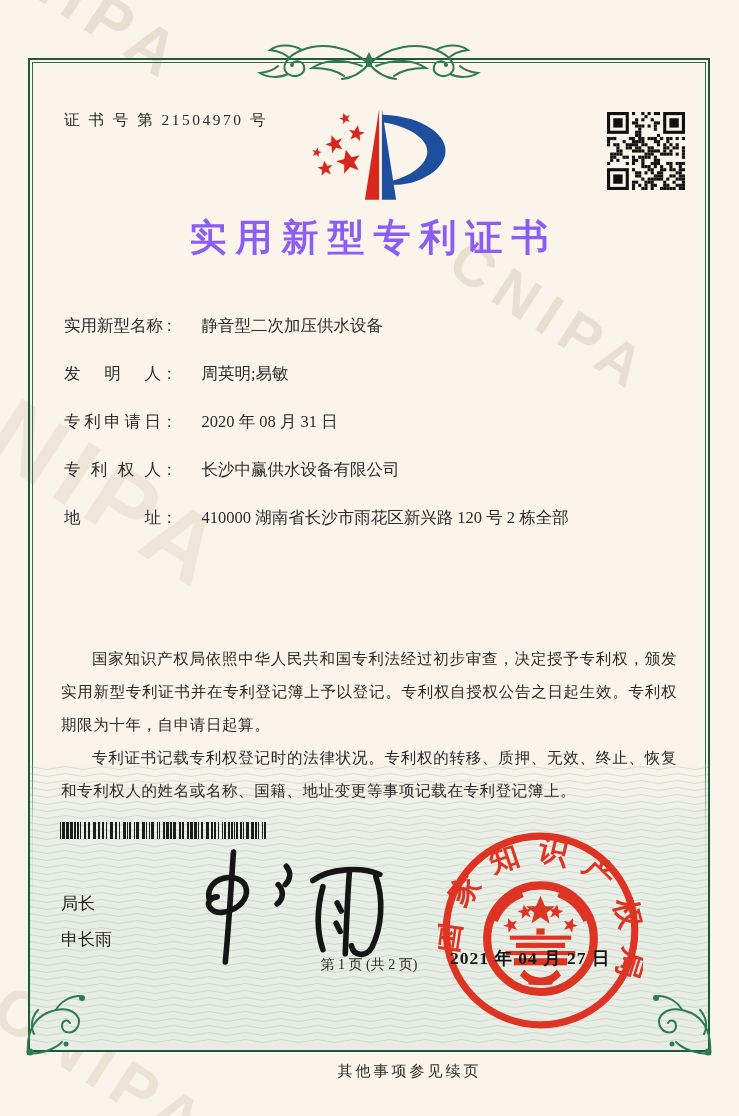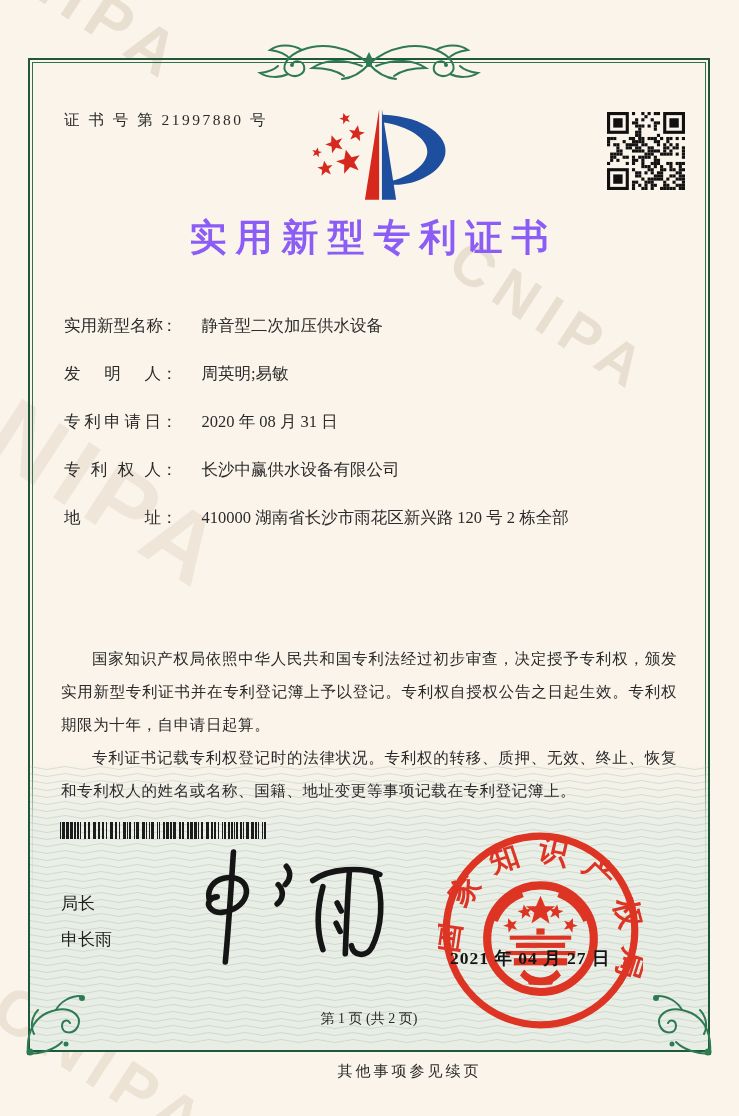--- a/index.html
+++ b/index.html
@@ -30,21 +30,21 @@
              line-height:33px;text-align:justify;letter-spacing:.6px;}
   .body-text p{margin:0;text-indent:2em;}
   .barcode{position:absolute;left:30px;top:762px;z-index:2;}
   .director{position:absolute;left:31px;top:832px;z-index:2;
             font-family:"Liberation Sans","DejaVu Sans",sans-serif;font-size:17px;color:#222;}
   .director div{margin-bottom:13px;}
   .signature{position:absolute;left:150px;top:786px;z-index:2;}
   .seal{position:absolute;left:408px;top:768px;z-index:2;opacity:.95;}
   .seal-date{position:absolute;left:420px;top:886px;width:200px;z-index:4;font-size:17.5px;
              font-weight:bold;letter-spacing:1px;color:#151515;}
-  .page-info{position:absolute;left:0;top:950px;width:100%;text-align:center;font-size:14px;z-index:2;}
+  .page-info{position:absolute;left:0;top:896px;width:100%;text-align:center;font-size:14px;z-index:2;}
   .footer-note{position:absolute;left:0;top:1062px;width:100%;text-align:center;font-size:15px;
                letter-spacing:3px;z-index:1;color:#2a2a2a;padding-left:40px;}
   svg{display:block;}
 </style>
 </head>
 <body>
 
 <div class="page">
 
   <div class="wm" style="left:-45px;top:-38px;font-size:64px;">CNIPA</div>
@@ -136,21 +136,21 @@
         <path d="M8,70 C6,46 16,30 36,26 C52,23 62,32 58,42 C54,51 42,50 42,42 C42,36 48,35 50,39"></path>
         <path d="M8,70 C20,70 34,66 42,58"></path>
         <path d="M14,50 C10,42 12,32 18,26"></path>
         <path d="M36,26 C40,18 50,12 60,12"></path>
         <circle cx="62" cy="14" r="3" fill="#2e7a52" stroke="none"></circle>
         <circle cx="10" cy="68" r="3.5" fill="#2e7a52" stroke="none"></circle>
         <circle cx="46" cy="60" r="2.5" fill="#2e7a52" stroke="none"></circle>
       </svg>
     </div>
 
-    <div class="cert-no">证 书 号 第 21997880 号</div>
+    <div class="cert-no">证 书 号 第 21504970 号</div>
 
     <div class="logo">
       <svg width="170" height="112" viewBox="0 0 180 115">
         <defs>
           <path id="st" d="M0,-10 L2.94,-3.09 L9.51,-3.09 L4.05,1.18 L5.88,8.09 L0,4 L-5.88,8.09 L-4.05,1.18 L-9.51,-3.09 L-2.94,-3.09 Z"></path>
         </defs>
         <path d="M88,10 L88,106 L73,106 Z" fill="#d6281c"></path>
         <path d="M91,10 L106,106 L91,106 Z" fill="#1e4f9e"></path>
         <path d="M92,16 C138,18 162,40 158,58 C154,78 124,92 100,90 C98,90 96,88 98,87 C120,82 138,70 139,56 C140,42 120,28 91,24 Z" fill="#1e4f9e"></path>
         <g fill="#d6281c">

